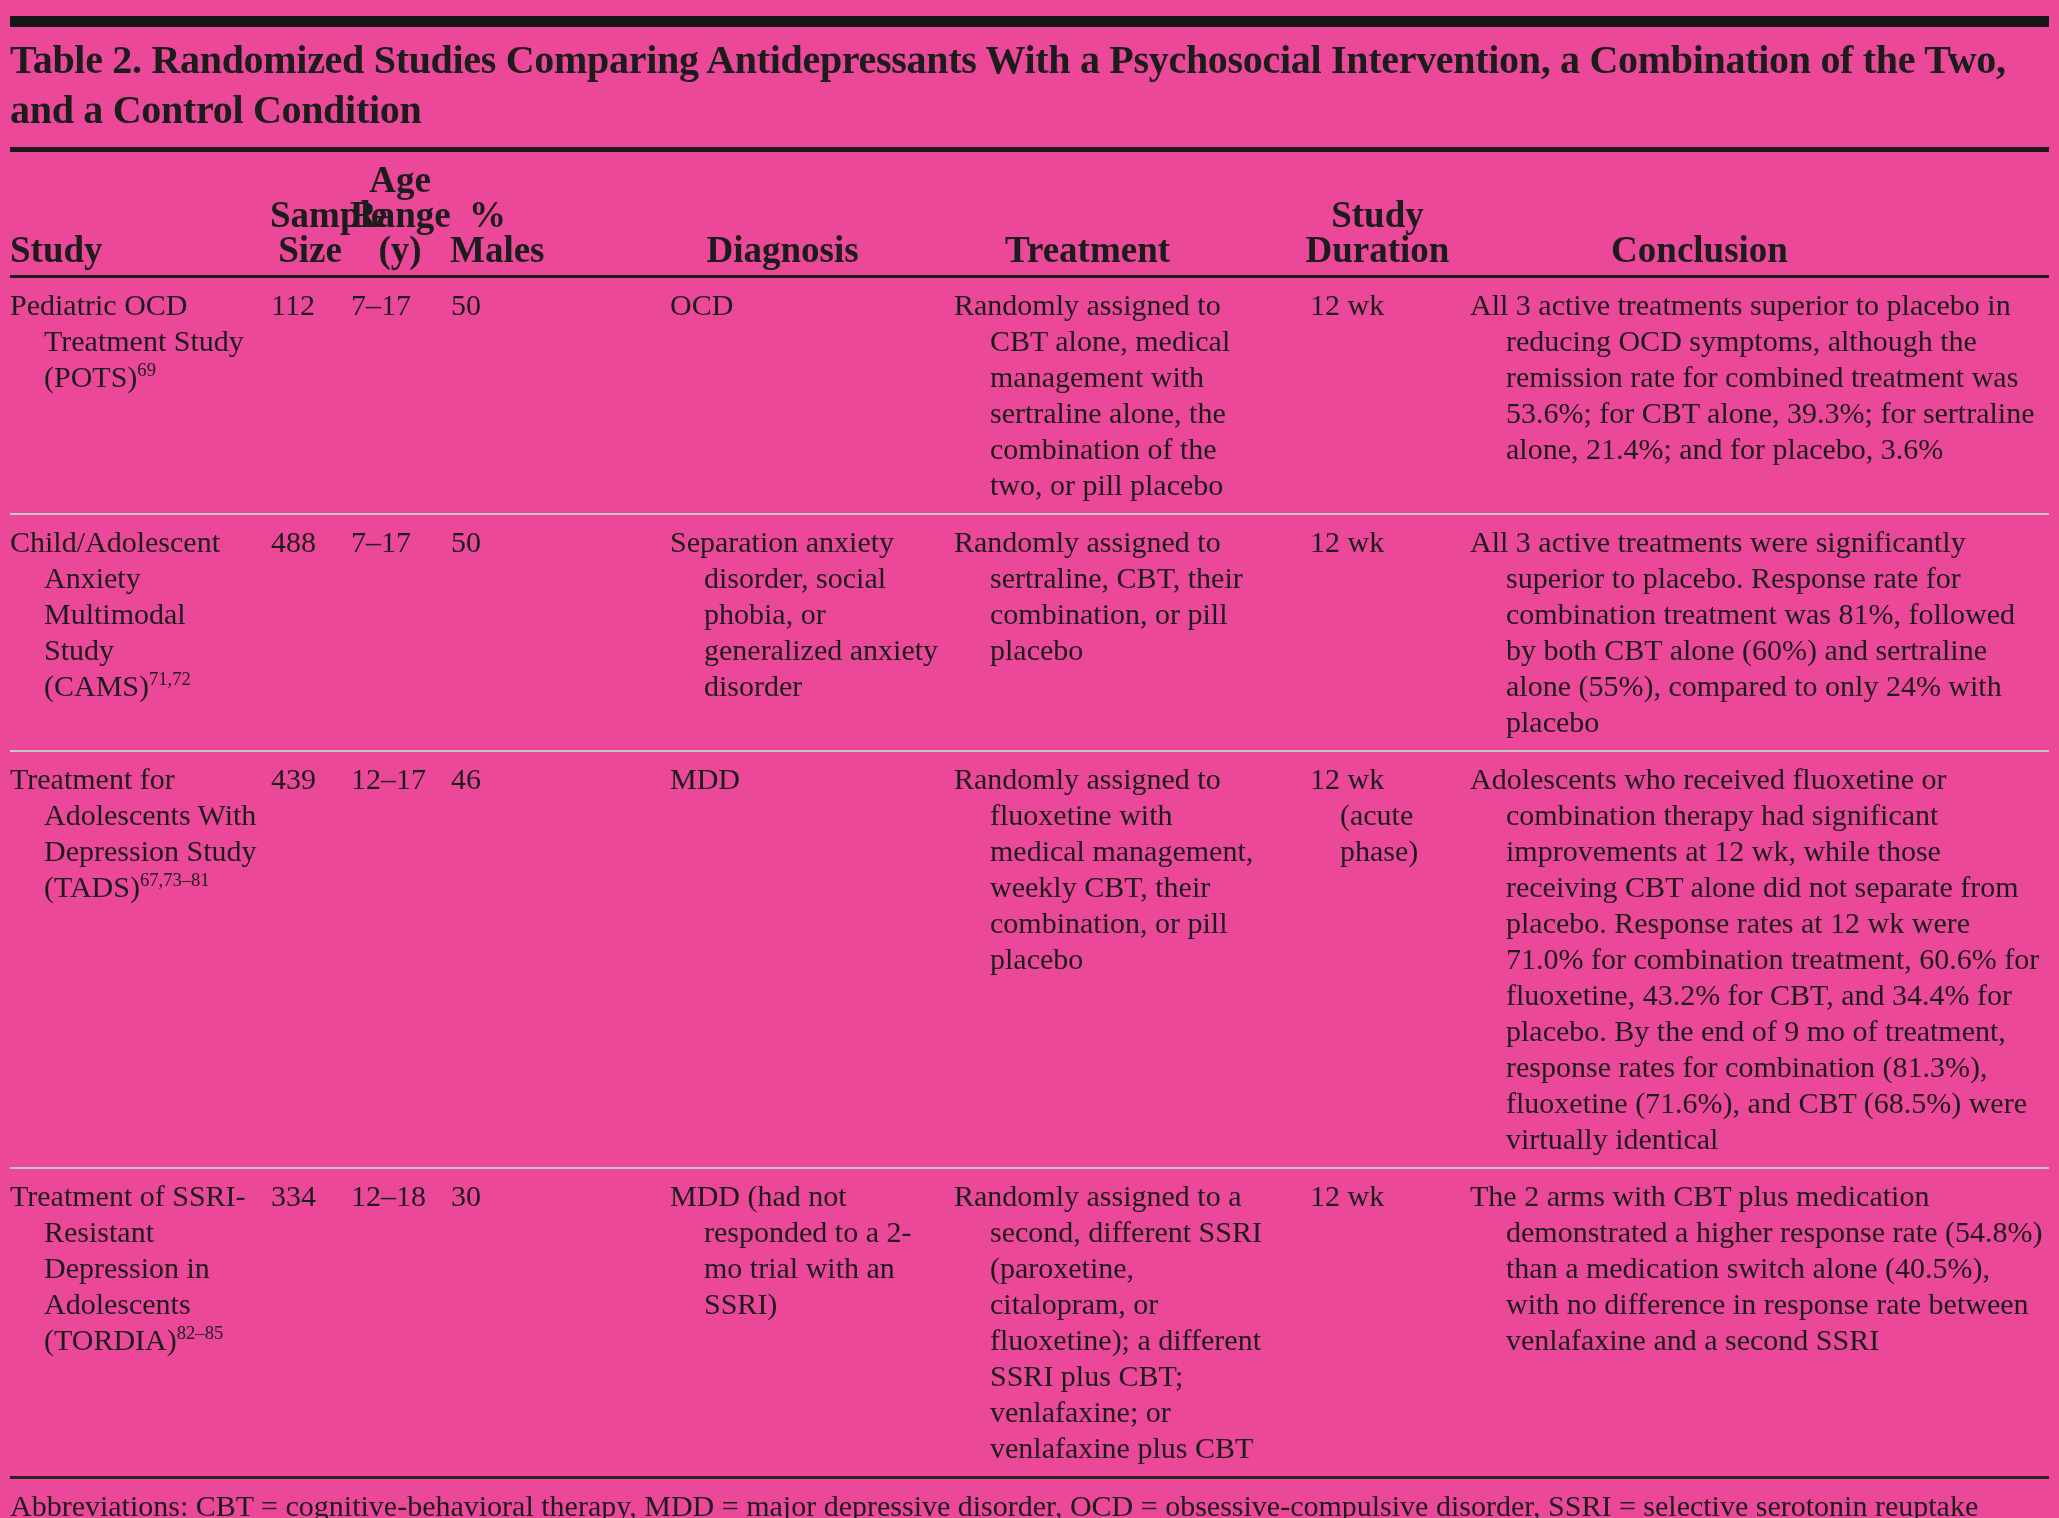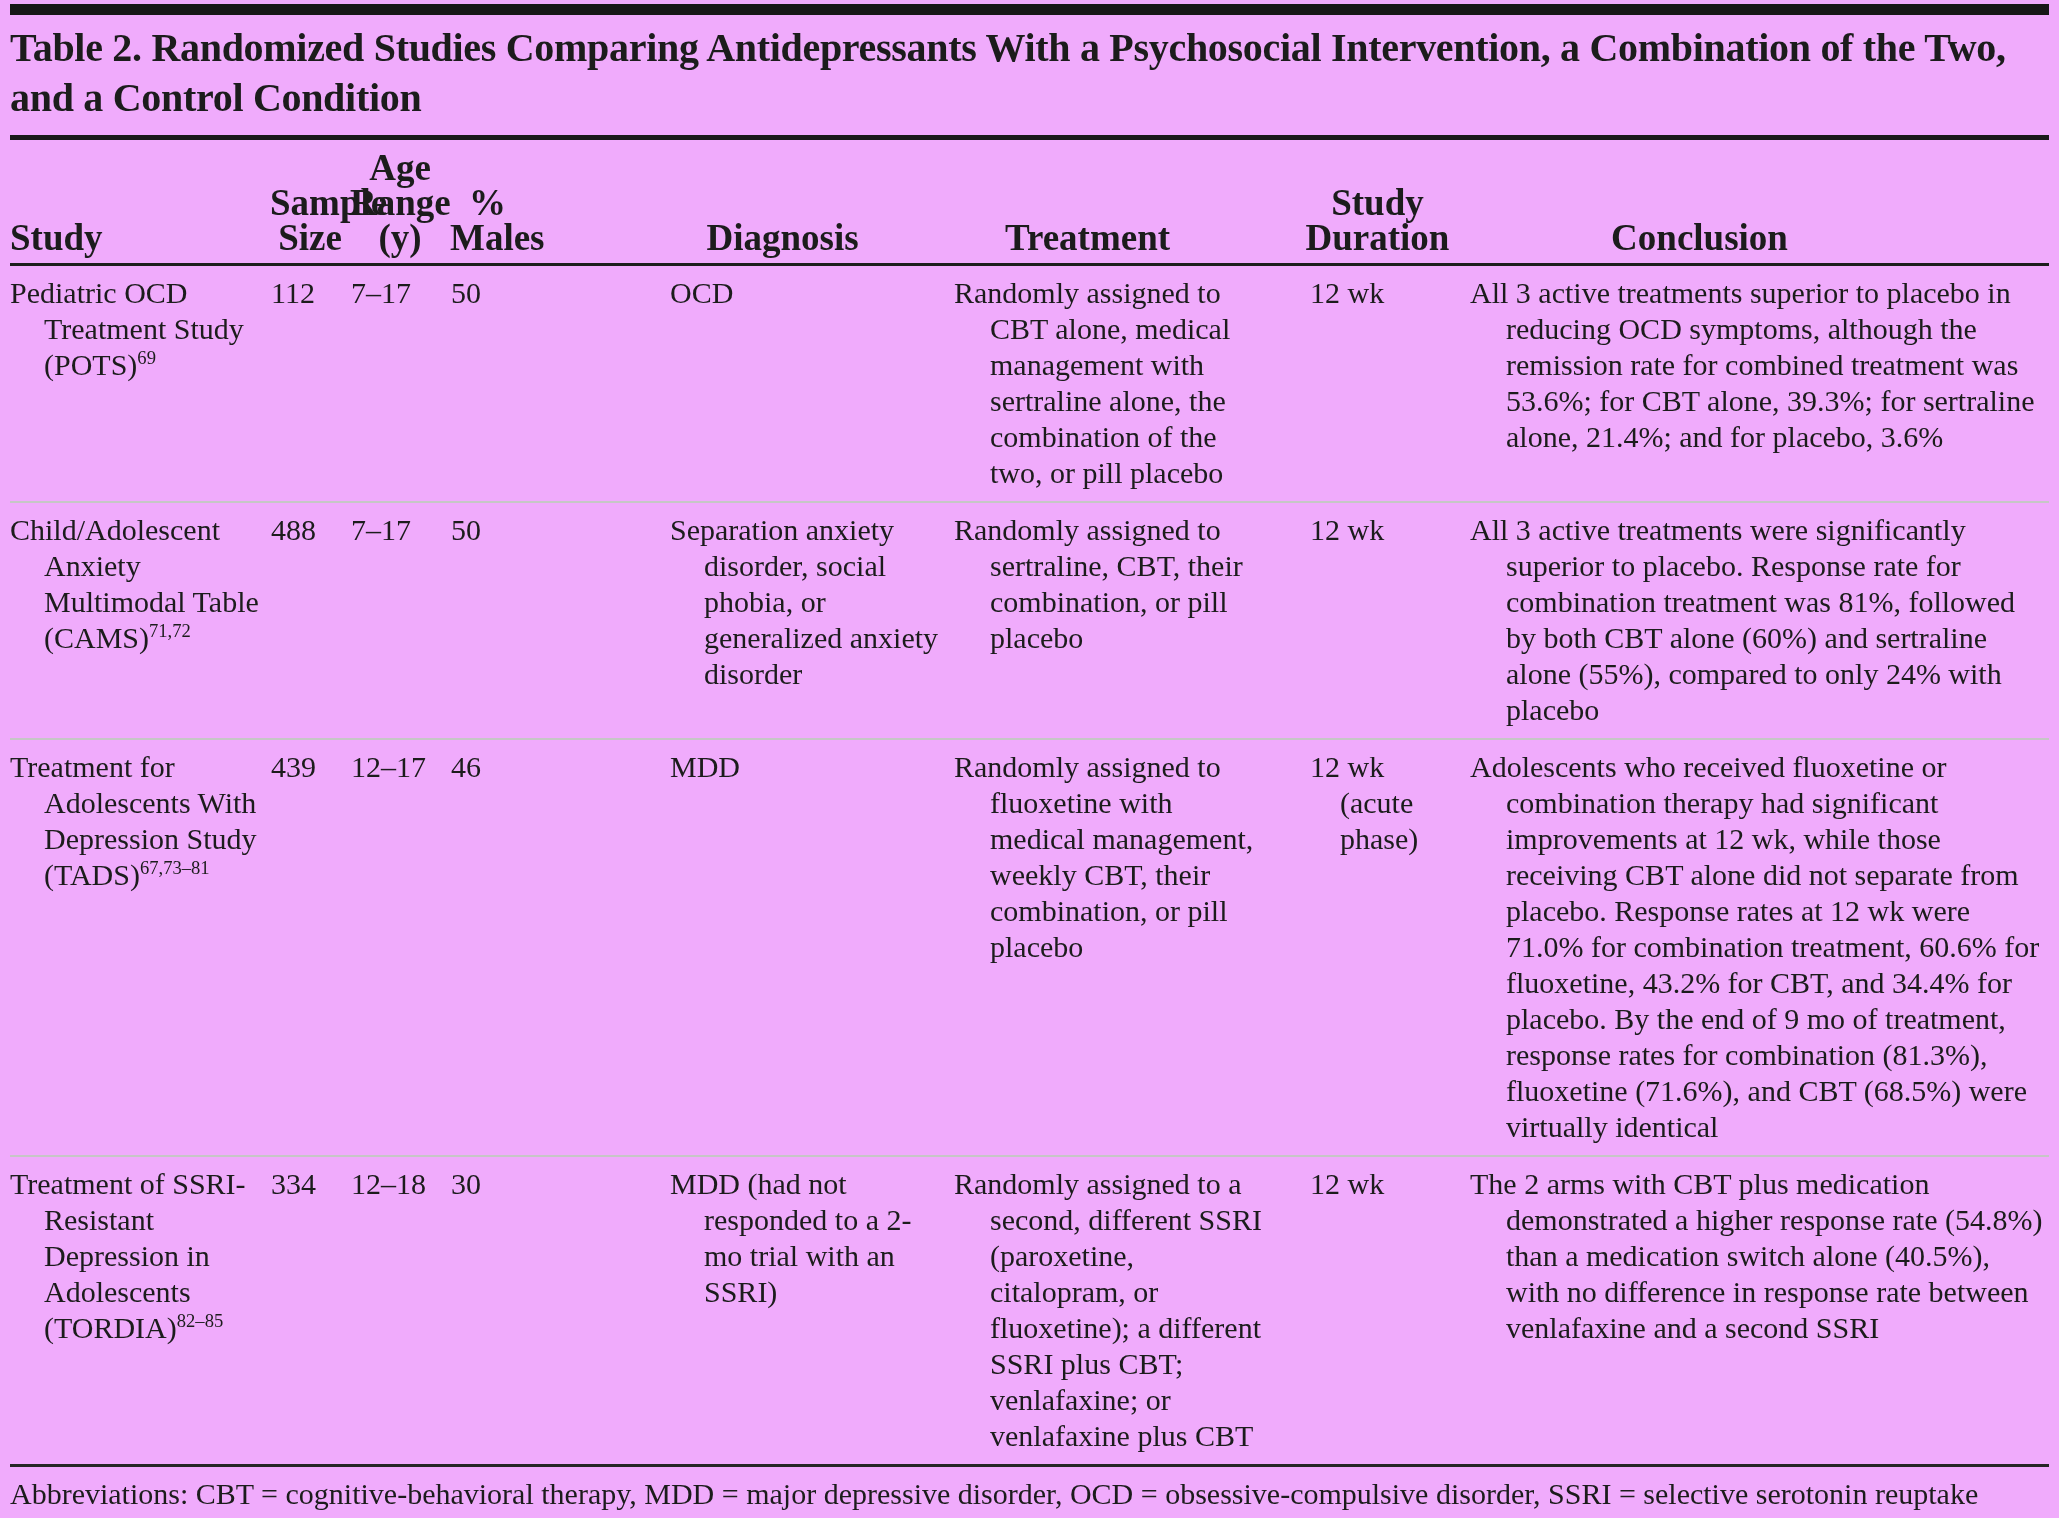--- a/index.html
+++ b/index.html
@@ -1,22 +1,22 @@
 <!DOCTYPE html>
 <html><head>
 <meta charset="utf-8">
 <style>
   html, body { margin: 0; padding: 0; background: #ffffff; }
   .page {
     position: relative;
     width: 2059px;
     height: 1518px;
     box-sizing: border-box;
-    padding: 0 0 0 10px;
-    background: #f0abfc;
+    padding: 12px 0 0 10px;
+    background: #ec4899;
     color: #1c1c1c;
     font-family: "Liberation Serif", "DejaVu Serif", serif;
     overflow: hidden;
   }
   .top-bar {
     width: 2039px;
     height: 11px;
     background: #171717;
     margin: 4px 0 8px 0;
   }
@@ -126,21 +126,21 @@
           <td class="c-study"><span>Pediatric OCD Treatment Study (POTS)</span><sup>69</sup></td>
           <td class="c-num"><span>112</span></td>
           <td class="c-num"><span>7–17</span></td>
           <td class="c-num"><span>50</span></td>
           <td class="c-diagnosis"><span>OCD</span></td>
           <td class="c-treatment"><span>Randomly assigned to CBT alone, medical management with sertraline alone, the combination of the two, or pill placebo</span></td>
           <td class="c-duration"><span>12 wk</span></td>
           <td class="c-conclusion"><span>All 3 active treatments superior to placebo in reducing OCD symptoms, although the remission rate for combined treatment was 53.6%; for CBT alone, 39.3%; for sertraline alone, 21.4%; and for placebo, 3.6%</span></td>
         </tr>
         <tr>
-          <td class="c-study"><span>Child/Adolescent Anxiety Multimodal Table (CAMS)</span><sup>71,72</sup></td>
+          <td class="c-study"><span>Child/Adolescent Anxiety Multimodal Study (CAMS)</span><sup>71,72</sup></td>
           <td class="c-num"><span>488</span></td>
           <td class="c-num"><span>7–17</span></td>
           <td class="c-num"><span>50</span></td>
           <td class="c-diagnosis"><span>Separation anxiety disorder, social phobia, or generalized anxiety disorder</span></td>
           <td class="c-treatment"><span>Randomly assigned to sertraline, CBT, their combination, or pill placebo</span></td>
           <td class="c-duration"><span>12 wk</span></td>
           <td class="c-conclusion"><span>All 3 active treatments were significantly superior to placebo. Response rate for combination treatment was 81%, followed by both CBT alone (60%) and sertraline alone (55%), compared to only 24% with placebo</span></td>
         </tr>
         <tr>
           <td class="c-study"><span>Treatment for Adolescents With Depression Study (TADS)</span><sup>67,73–81</sup></td>

